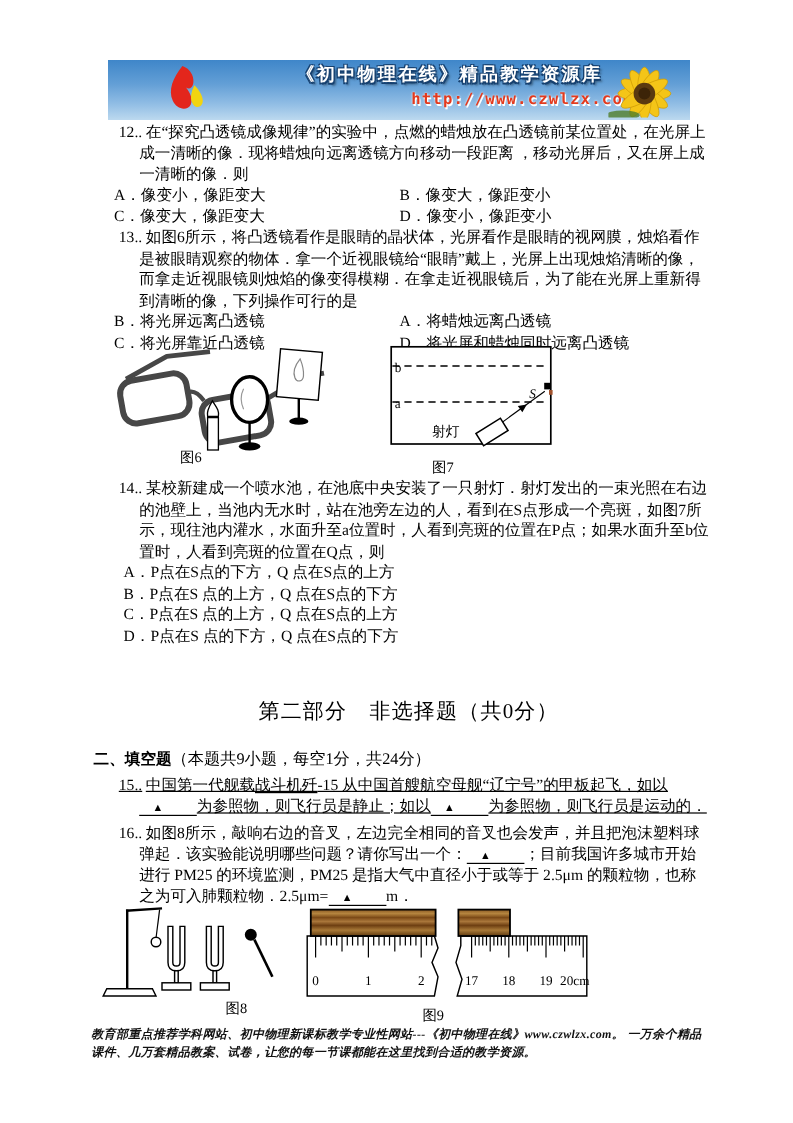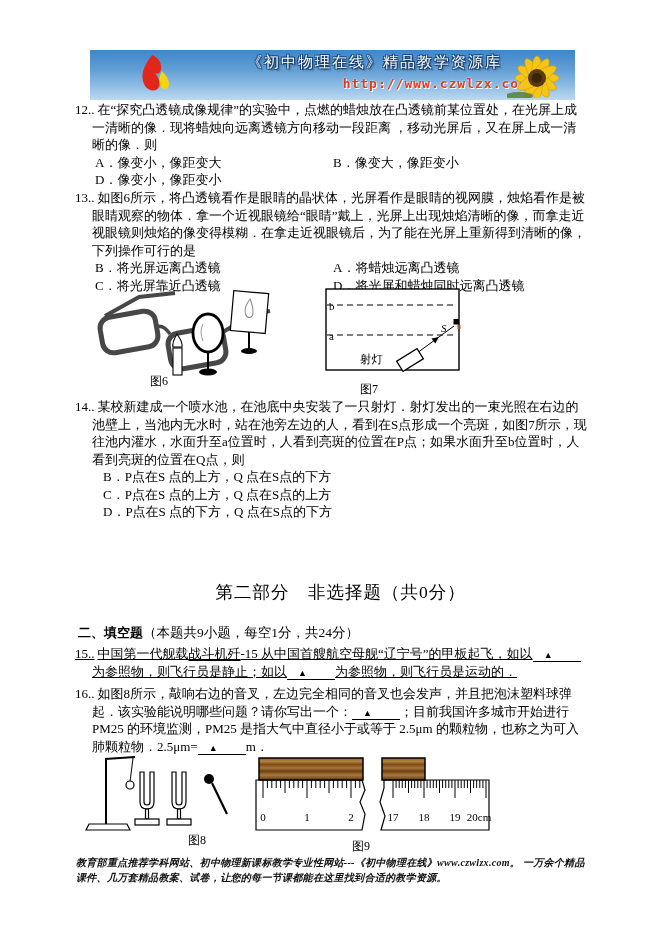--- a/index.html
+++ b/index.html
@@ -5,30 +5,30 @@
   html,body{margin:0;padding:0;background:#ffffff;}
   #page{position:relative;width:661px;height:936px;background:#fff;
         font-family:"Liberation Serif","DejaVu Serif",serif;color:#000;overflow:hidden;}
   .abs{position:absolute;}
 
   
   #banner{left:90px;top:50px;width:485px;height:50px;
           background:linear-gradient(180deg,#3f86c9 0%,#639fd6 40%,#8fbce4 72%,#bcd9ef 100%);
           overflow:hidden;}
   .banner-title{position:absolute;left:112px;top:3px;width:345px;text-align:center;
-          font-size:15px;font-weight:normal;color:#fff;letter-spacing:2px;
+          font-size:15px;font-weight:bold;color:#fff;letter-spacing:2px;
           text-shadow:1px 1px 0 #16406f,-1px 1px 0 #16406f,1px -1px 0 #16406f,-1px -1px 0 #16406f,2px 2px 2px rgba(0,0,0,.45);}
   .banner-url{position:absolute;left:128px;top:26px;width:310px;text-align:right;
           font-size:13px;font-weight:bold;color:#e33a1e;
           font-family:"DejaVu Sans Mono",monospace;letter-spacing:1px;
           text-shadow:0 0 2px #fff,1px 1px 0 #fff;}
 
   
   .q{font-size:13px;line-height:17.5px;}
-  .qp{padding-left:17px;text-indent:-17px;}
+  .qp{padding-left:17px;text-indent:-17px;margin-left:24px;}
   .qnum{margin-right:3px;}
   .opts2{display:grid;grid-template-columns:238px auto;margin-left:20px;}
   .opt{font-size:13px;line-height:17.5px;}
   .optlist .opt{margin-left:28px;}
   .heading{font-size:17.5px;letter-spacing:1px;text-align:center;font-weight:500;}
   .sub{font-size:13.5px;}
   .sub .boldpart{font-weight:bold;font-family:"Liberation Sans",sans-serif;font-size:13px;}
   .blank{display:inline-block;min-width:44px;border-bottom:1px solid #000;
          text-align:center;font-size:9px;line-height:11px;vertical-align:baseline;padding:0 2px;}
   .u{text-decoration:underline;text-underline-offset:2px;}
@@ -66,20 +66,21 @@
       </g>
       <ellipse cx="12" cy="44" rx="14" ry="4" fill="#4f7d2a" opacity="0.8"></ellipse>
     </svg>
   </div>
 
   <div class="abs q" style="left:75px;top:101px;width:514px;">
     <div class="qp"><span class="qnum">12..</span><span>在“探究凸透镜成像规律”的实验中，点燃的蜡烛放在凸透镜前某位置处，在光屏上成一清晰的像．现将蜡烛向远离透镜方向移动一段距离 ，移动光屏后，又在屏上成一清晰的像．则</span></div>
     <div class="opts2">
       <div class="opt">A．像变小，像距变大</div>
       <div class="opt">B．像变大，像距变小</div>
+      <div class="opt">C．像变大，像距变大</div>
       <div class="opt">D．像变小，像距变小</div>
     </div>
   </div>
 
   <div class="abs q" style="left:75px;top:189px;width:514px;">
     <div class="qp"><span class="qnum">13..</span><span>如图6所示，将凸透镜看作是眼睛的晶状体，光屏看作是眼睛的视网膜，烛焰看作是被眼睛观察的物体．拿一个近视眼镜给“眼睛”戴上，光屏上出现烛焰清晰的像，而拿走近视眼镜则烛焰的像变得模糊．在拿走近视眼镜后，为了能在光屏上重新得到清晰的像，下列操作可行的是</span></div>
     <div class="opts2">
       <div class="opt">B．将光屏远离凸透镜</div>
       <div class="opt">A．将蜡烛远离凸透镜</div>
       <div class="opt">C．将光屏靠近凸透镜</div>
@@ -133,20 +134,21 @@
     <text x="38" y="77" font-size="11.5">射灯</text>
     <text x="119" y="46" font-size="11" font-style="italic">S</text>
     <rect x="131.5" y="33" width="5.5" height="5.5" fill="#000"></rect>
     <rect x="135.5" y="39" width="3" height="4" fill="#a0522d"></rect>
   </svg>
   <div class="abs figcap" style="left:360px;top:381px">图7</div>
 
   <div class="abs q" style="left:75px;top:398px;width:516px;">
     <div class="qp"><span class="qnum">14..</span><span>某校新建成一个喷水池，在池底中央安装了一只射灯．射灯发出的一束光照在右边的池壁上，当池内无水时，站在池旁左边的人，看到在S点形成一个亮斑，如图7所示，现往池内灌水，水面升至a位置时，人看到亮斑的位置在P点；如果水面升至b位置时，人看到亮斑的位置在Q点，则</span></div>
     <div class="optlist">
+      <div class="opt">A．P点在S点的下方，Q 点在S点的上方</div>
       <div class="opt">B．P点在S 点的上方，Q 点在S点的下方</div>
       <div class="opt">C．P点在S 点的上方，Q 点在S点的上方</div>
       <div class="opt">D．P点在S 点的下方，Q 点在S点的下方</div>
     </div>
   </div>
 
   <div class="abs heading" style="left:0;top:580px;width:661px;padding-left:10px;">第二部分　非选择题（共0分）</div>
 
   <div class="abs sub" style="left:78px;top:624px;width:500px;">
     <span class="boldpart">二、</span><span class="boldpart">填空题</span><span>（本题共9小题，每空1分，共24分）</span>

